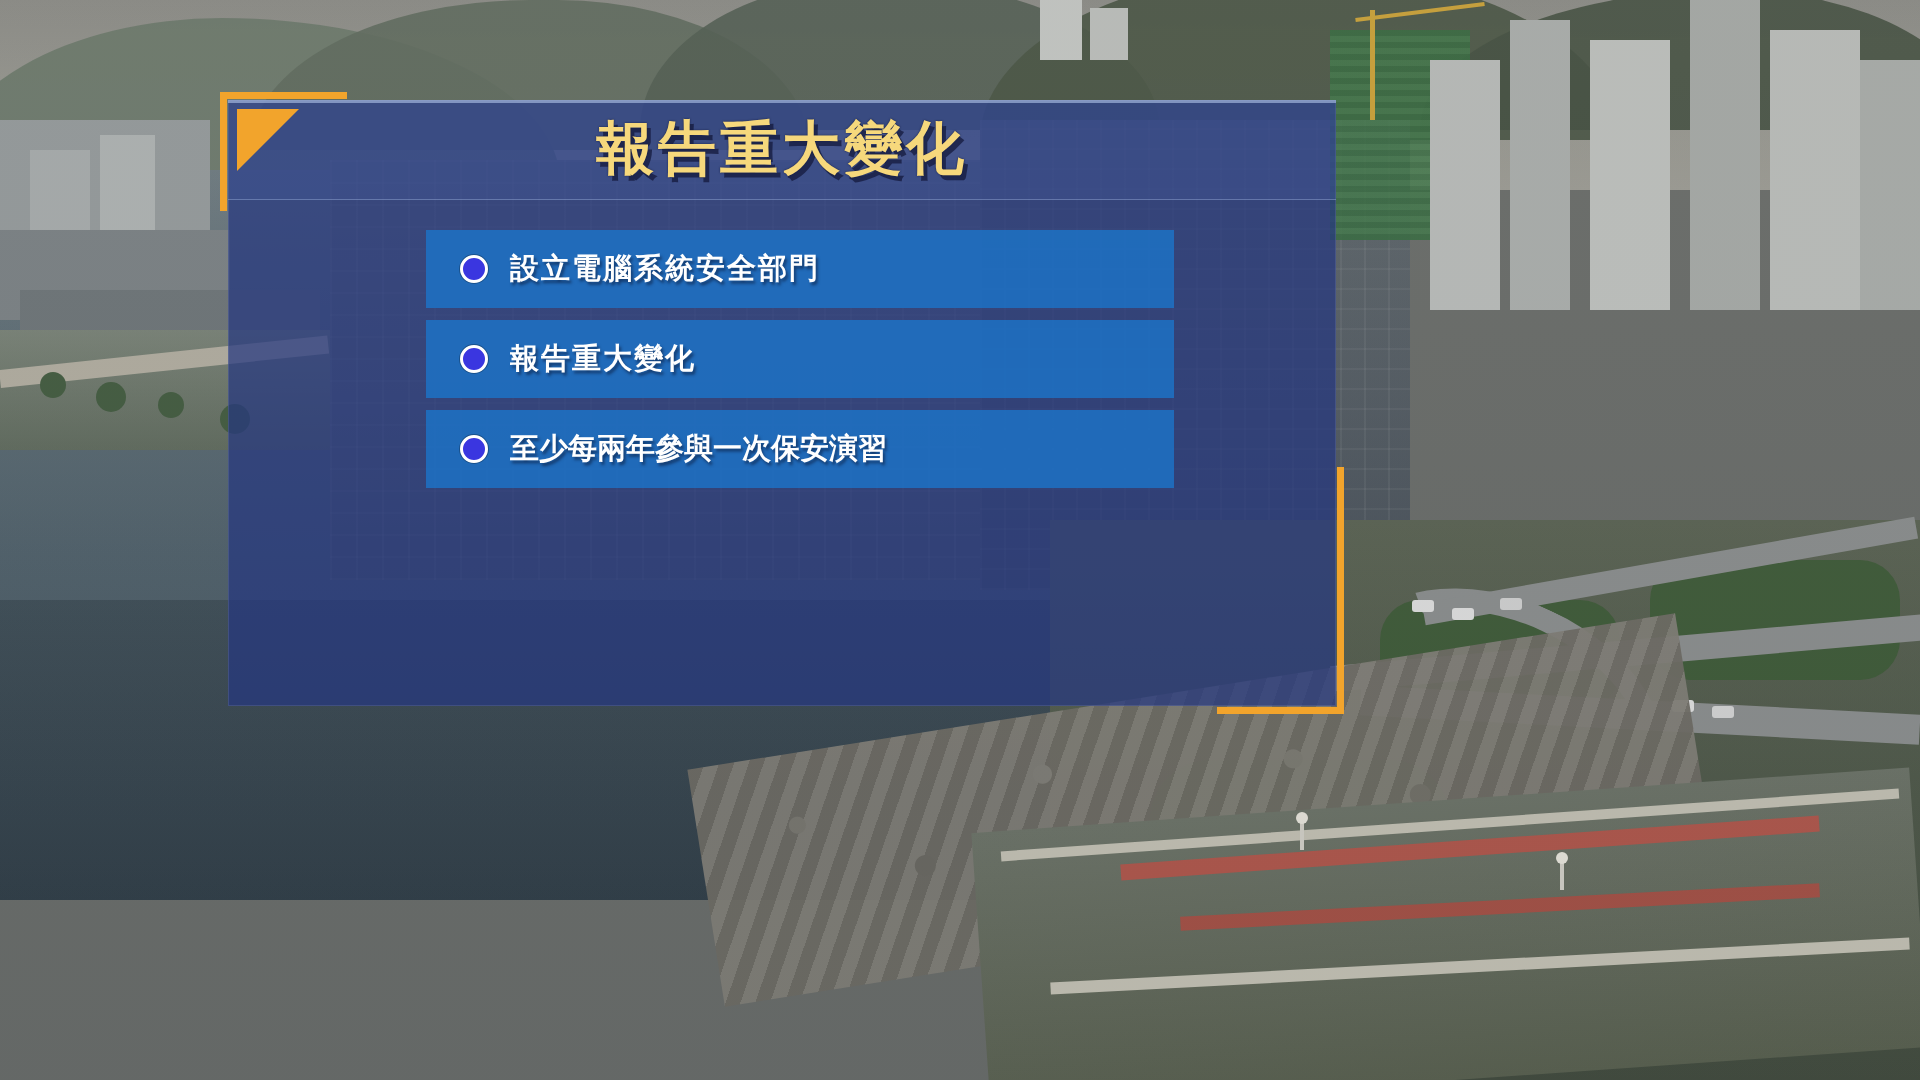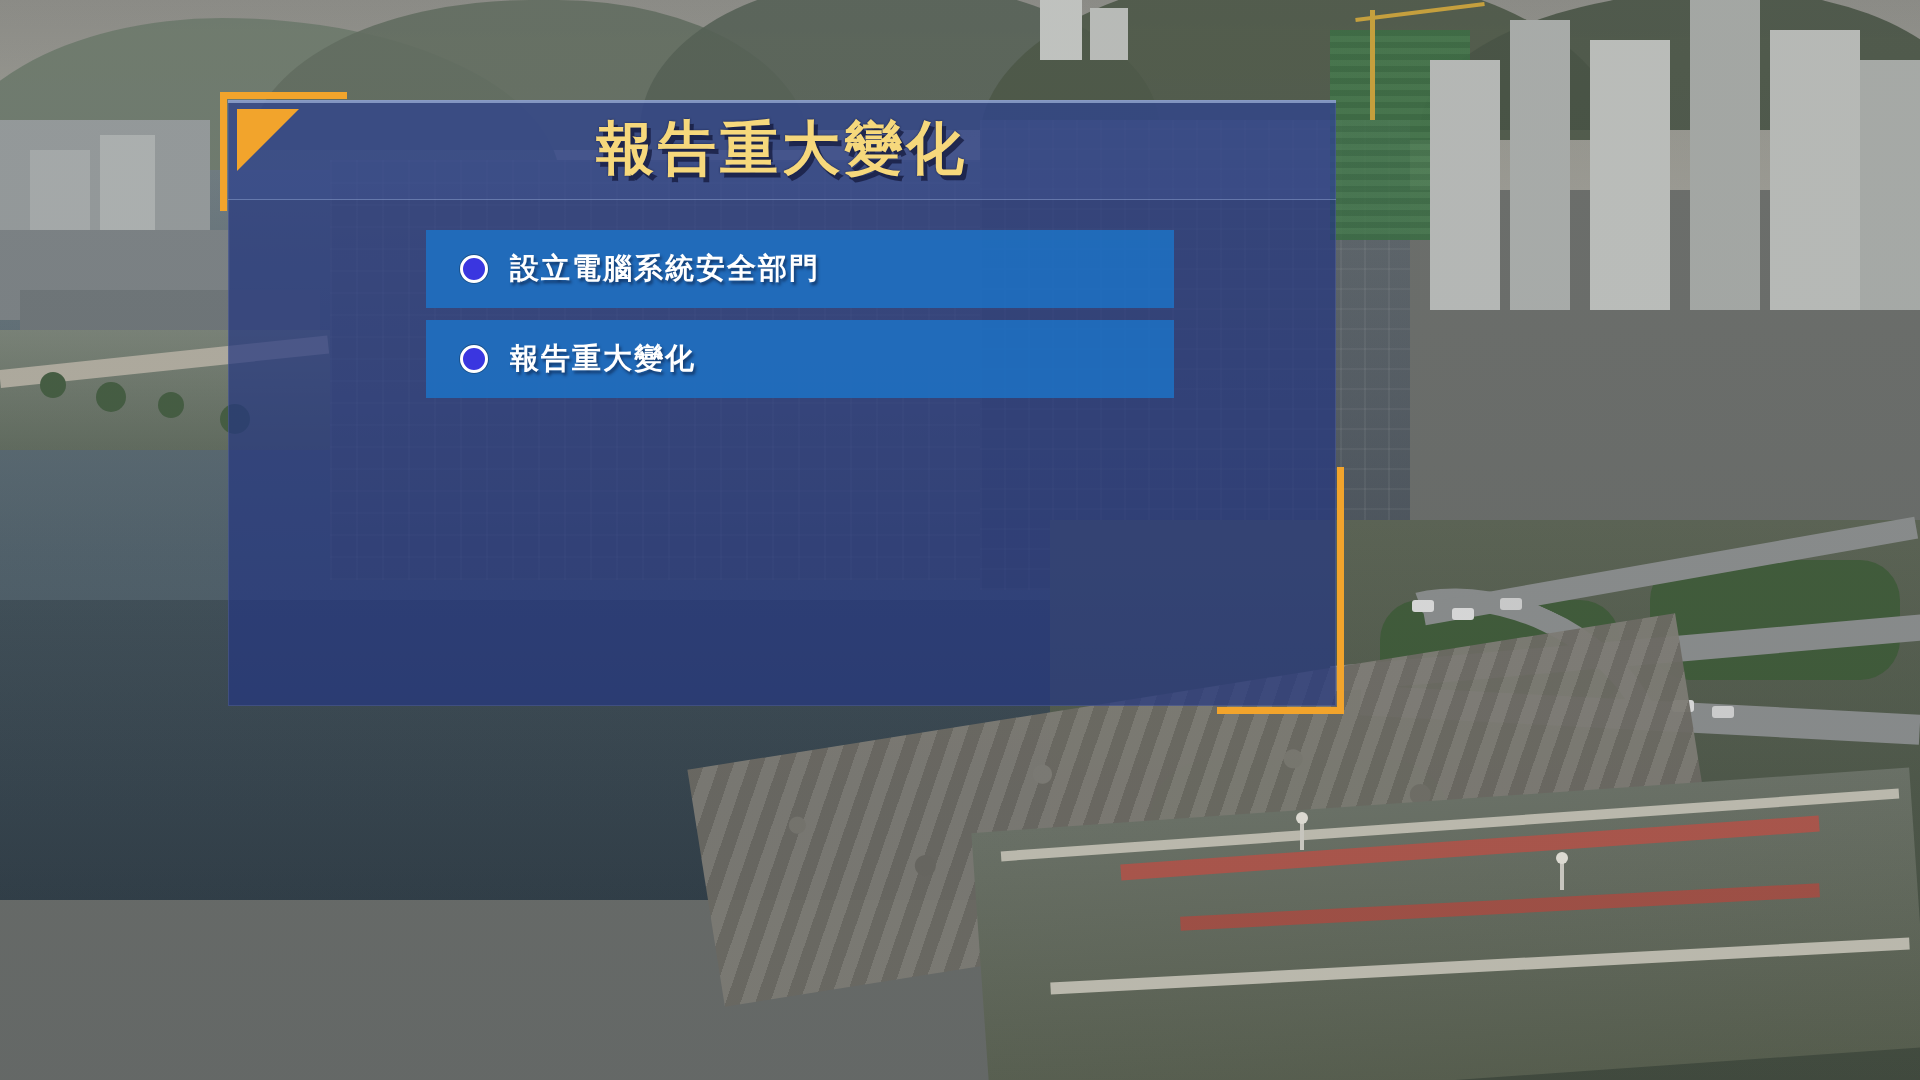--- a/index.html
+++ b/index.html
@@ -265,16 +265,20 @@
       <span class="bullet"></span>
       <span class="row-text">設立電腦系統安全部門</span>
     </div>
 
     <div class="row">
       <span class="bullet"></span>
       <span class="row-text">報告重大變化</span>
     </div>
 
 
+    <div class="row wide">
+      <span class="bullet"></span>
+      <span class="row-text">至少每兩年參與一次保安演習</span>
+    </div>
 
 
   </div>
 </div>
 
 </body></html>

